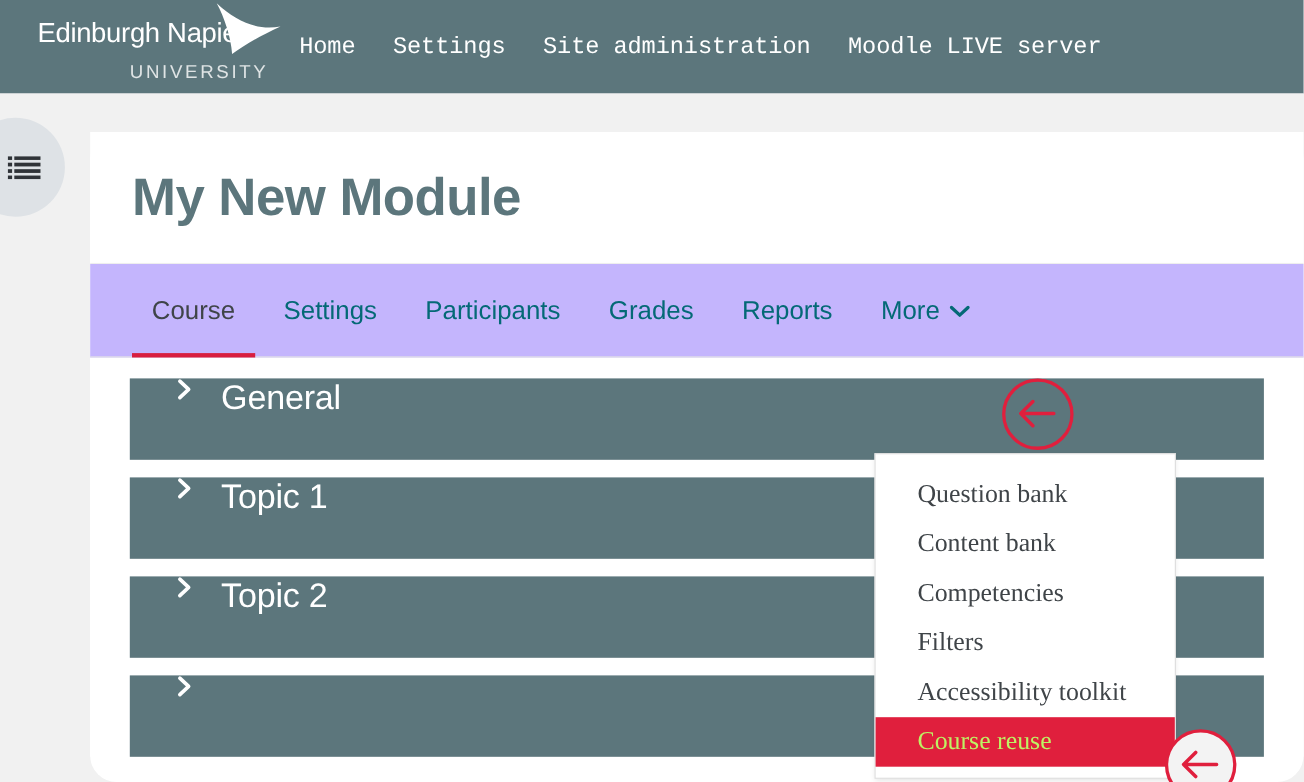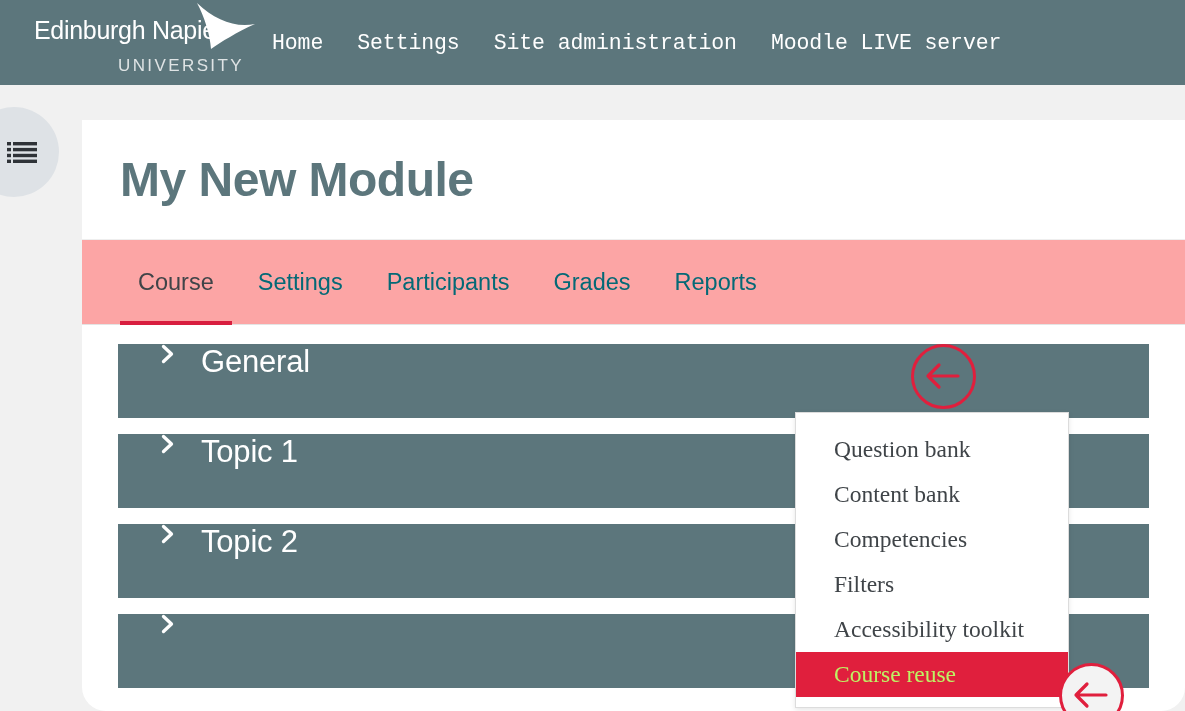--- a/index.html
+++ b/index.html
@@ -112,21 +112,21 @@
     font-size: 48px;
     font-weight: bold;
     color: #5c767c;
     letter-spacing: -0.5px;
   }
 
   
   #tabstrip {
     position: relative;
     height: 85px;
-    background: #fca5a5;
+    background: #c4b5fd;
     display: flex;
     align-items: center;
     padding-left: 34px;
     border-bottom: 1px solid #e4e4e4;
   }
   .tab {
     position: relative;
     font-size: 23.5px;
     color: #046976;
     text-decoration: none;
@@ -277,20 +277,28 @@
       </a>
       <a class="tab">
         <span>Participants</span>
       </a>
       <a class="tab">
         <span>Grades</span>
       </a>
       <a class="tab">
         <span>Reports</span>
       </a>
+      <a class="tab">
+        <span>More</span>
+        <span class="chev">
+          <svg width="19" height="12" viewBox="0 0 19 12">
+            <path d="M2 2.5 L9.5 9.5 L17 2.5" stroke="#046976" stroke-width="3" fill="none" stroke-linecap="round" stroke-linejoin="round"></path>
+          </svg>
+        </span>
+      </a>
     </div>
 
     <div id="sections">
 
       <div class="section-row">
         <svg class="section-chev" viewBox="0 0 14 20">
           <path d="M2.5 2.5 L10.5 10 L2.5 17.5" stroke="#ffffff" stroke-width="3.3" fill="none" stroke-linecap="round" stroke-linejoin="round"></path>
         </svg>
         <span class="section-label">General</span>
       </div>

